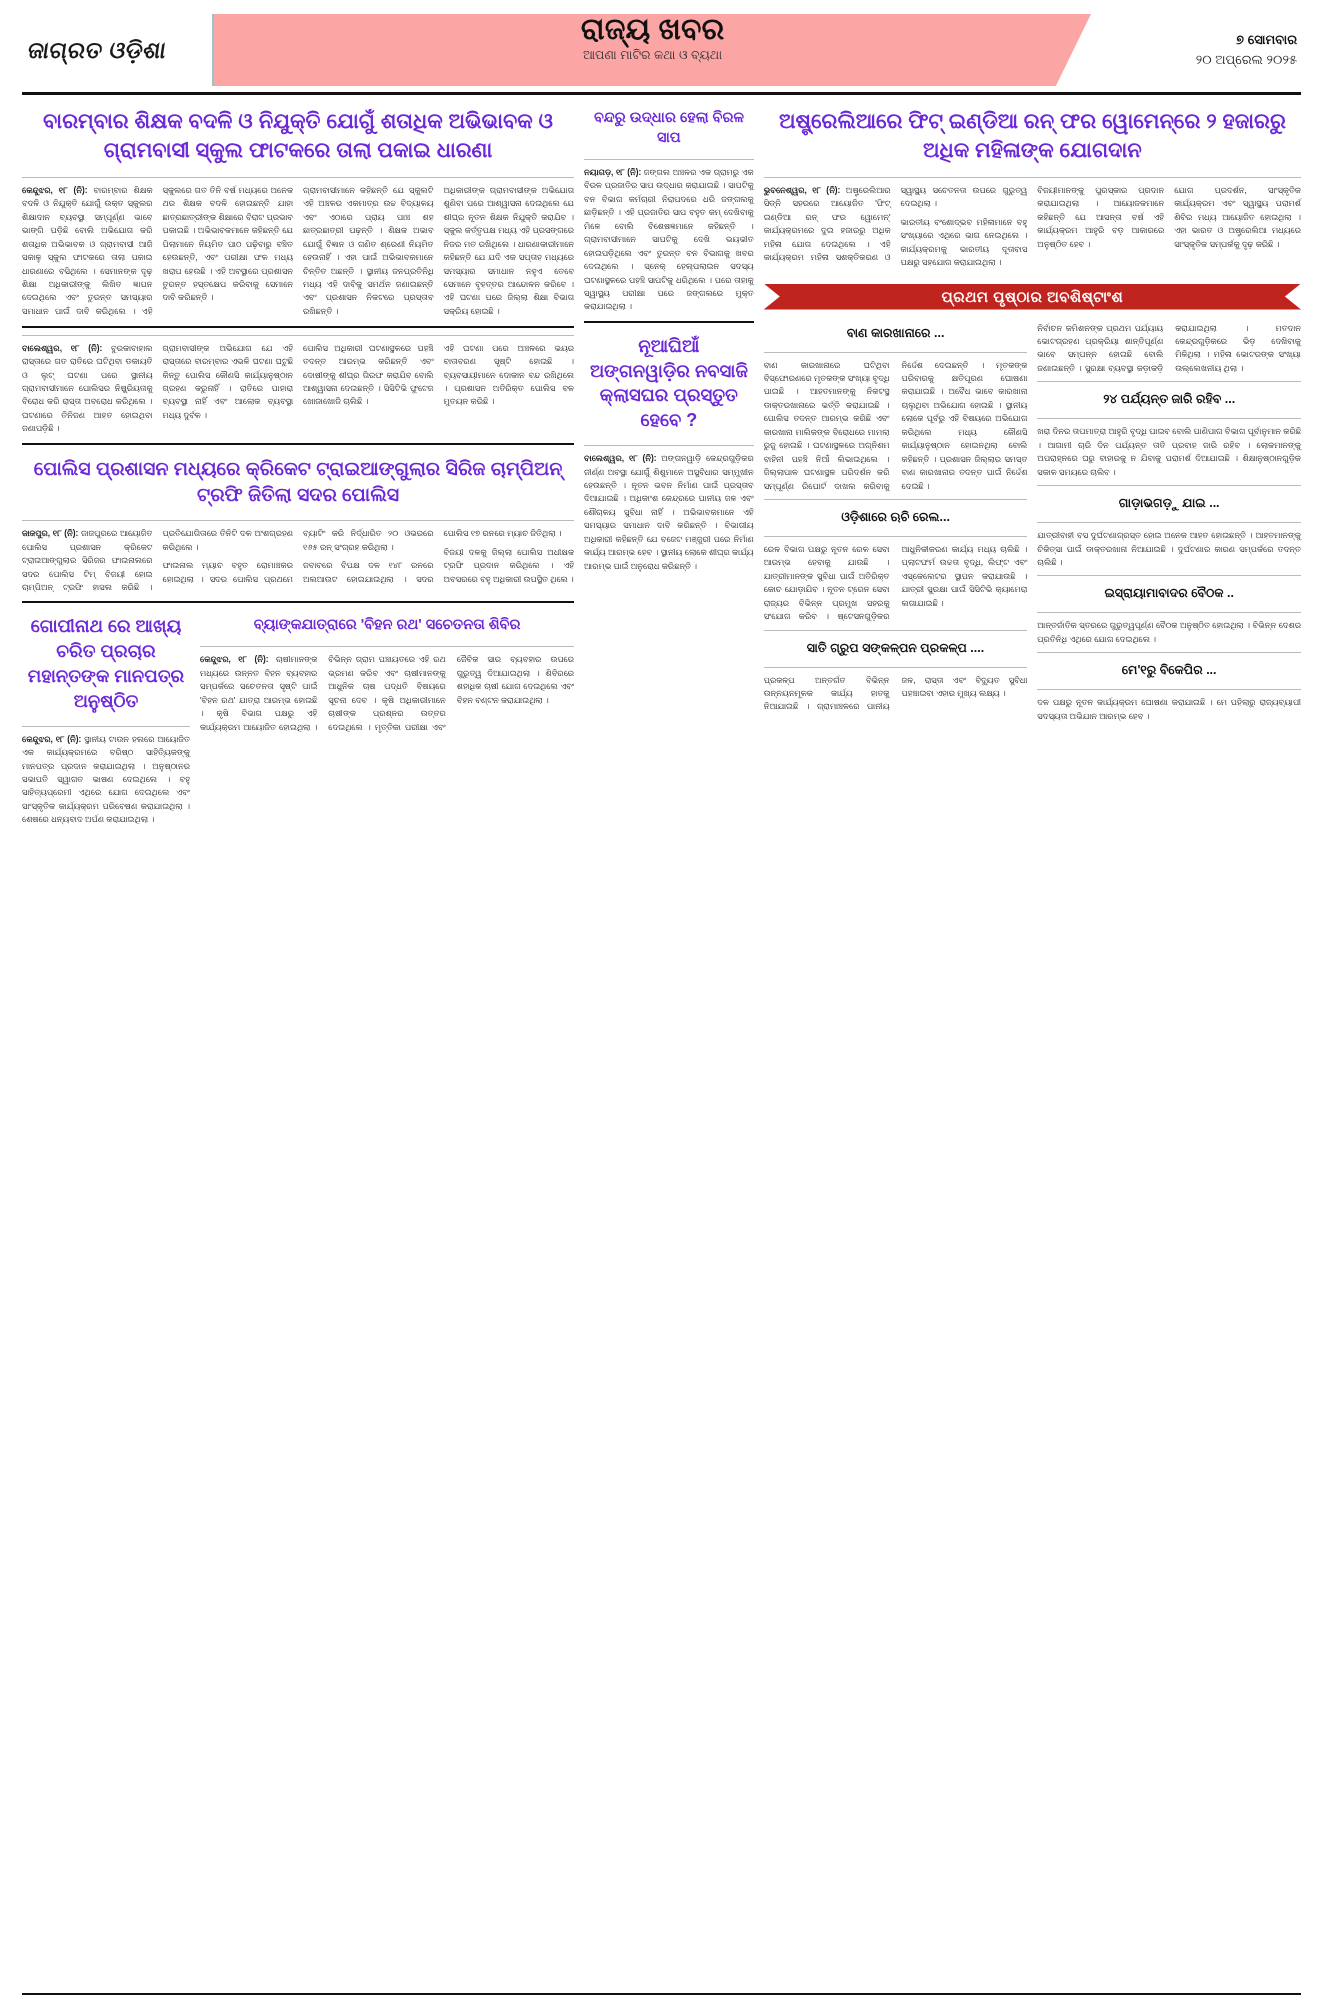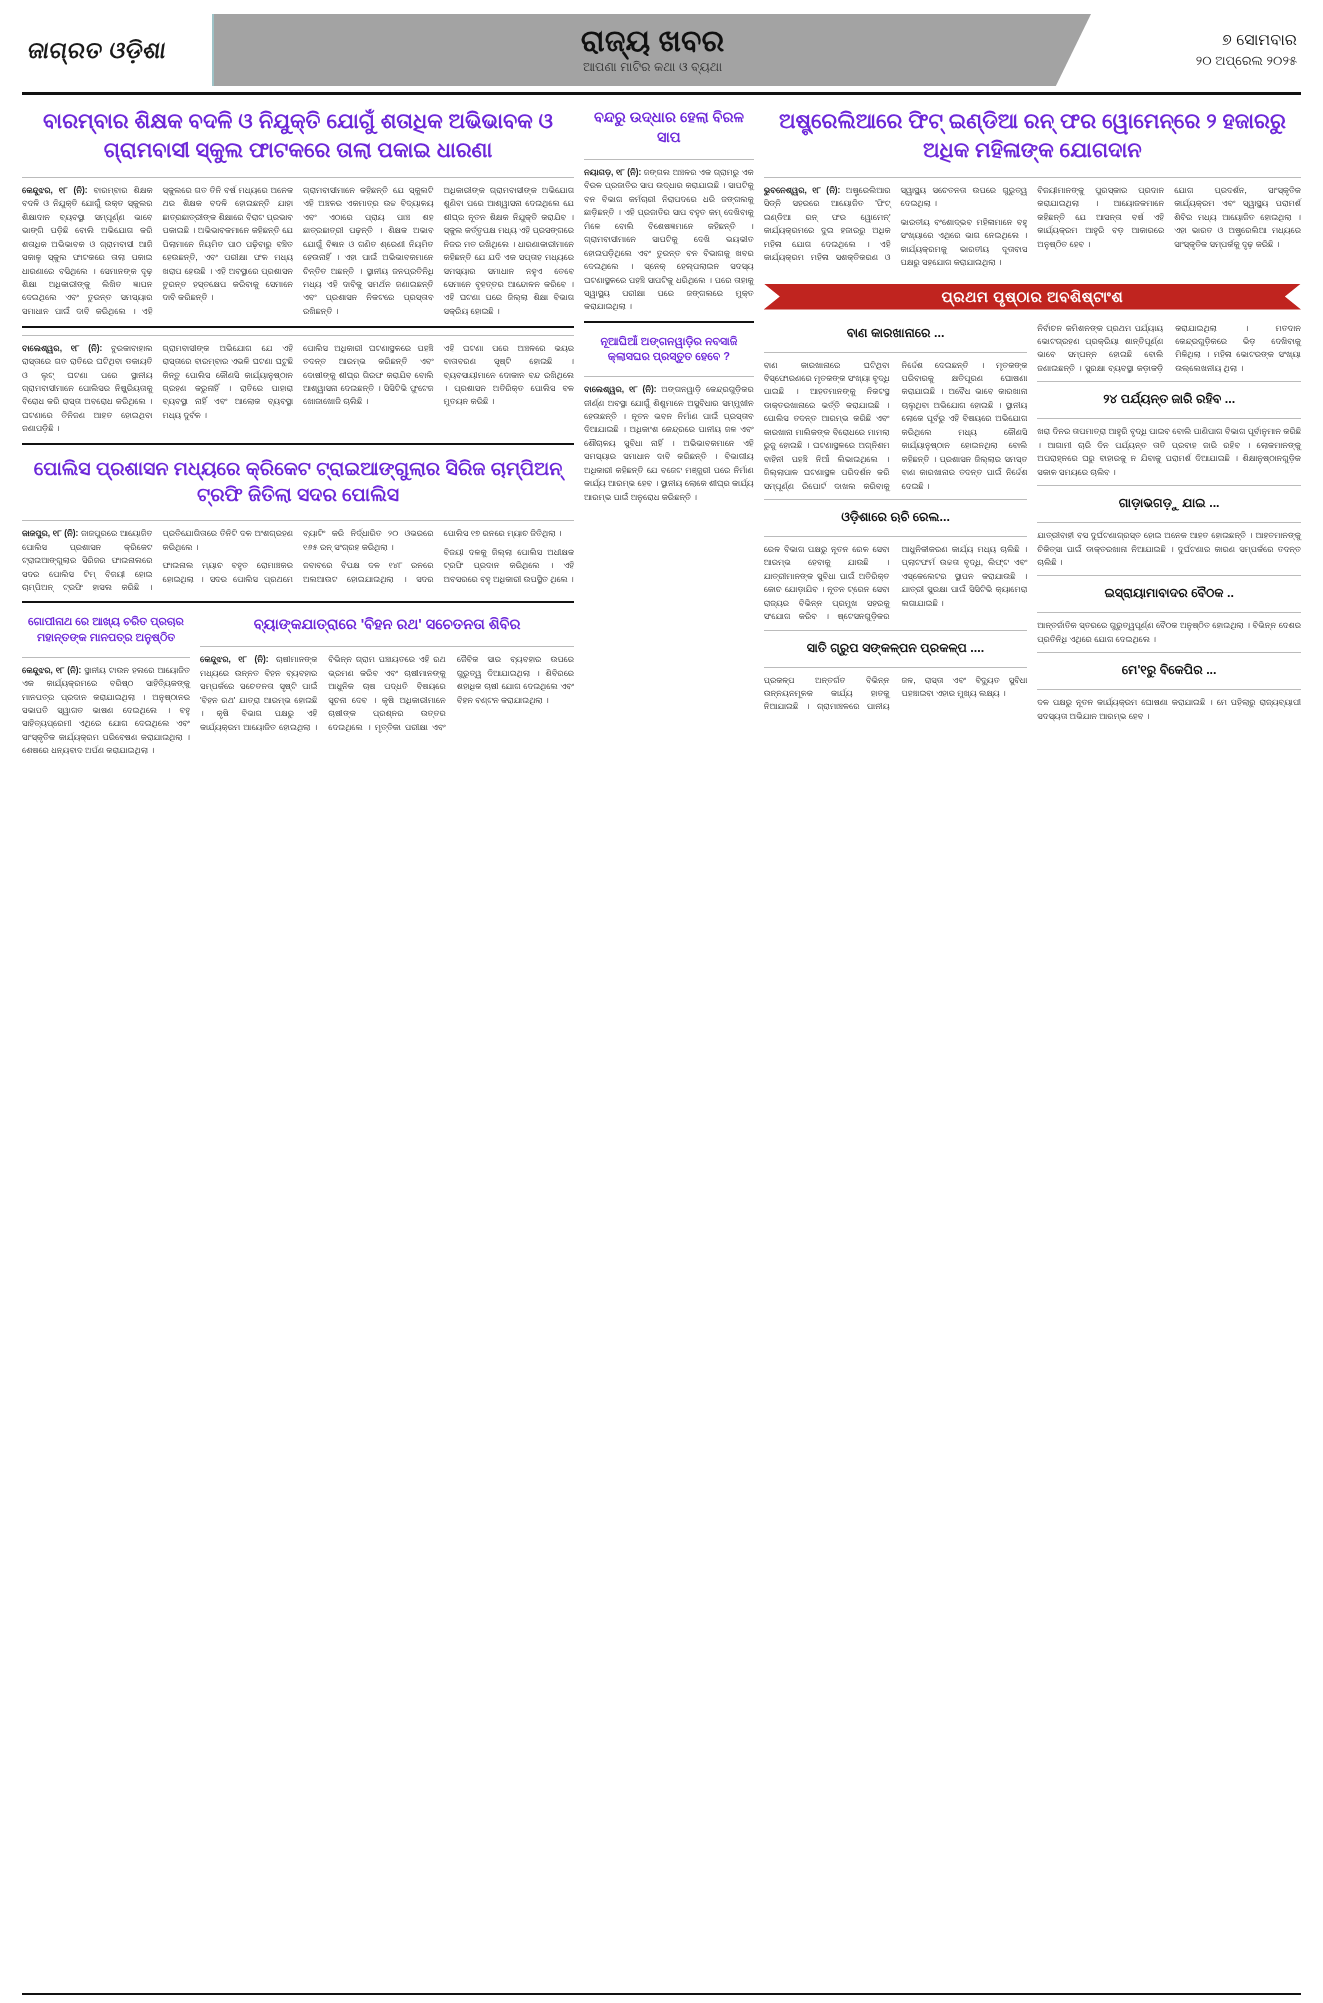--- a/index.html
+++ b/index.html
@@ -35,26 +35,26 @@
   }
   .mh-logo {
     font-size: 23px;
     font-weight: bold;
     color: #1a1a1a;
     letter-spacing: .5px;
     transform: skewX(-8deg);
   }
   .mh-center {
     flex: 1;
-    background: #a3a3a3;
+    background: #fca5a5;
     border-left: 2px solid #9dc2c6;
     display: flex;
     flex-direction: column;
     align-items: center;
-    justify-content: center;
+    justify-content: flex-start;
     position: relative;
     clip-path: polygon(0 0, 100% 0, 96% 100%, 0 100%);
   }
   .mh-title {
     font-size: 30px;
     font-weight: bold;
     color: #111;
     line-height: 1;
     margin-bottom: 4px;
   }
@@ -64,22 +64,22 @@
   }
   .mh-right {
     width: 210px;
     display: flex;
     flex-direction: column;
     align-items: flex-end;
     justify-content: center;
     padding-right: 4px;
   }
   .mh-page-line {
-    font-size: 16px;
-    font-weight: normal;
+    font-size: 13px;
+    font-weight: bold;
     color: #111;
     margin-bottom: 4px;
   }
   .mh-date {
     font-size: 13px;
     color: #222;
     text-align: right;
   }
   .mh-rule {
     height: 3px;
@@ -104,21 +104,21 @@
   .hl {
     text-align: center;
     font-weight: bold;
     color: #6d28d9;
     line-height: 1.38;
     padding: 4px 2px 6px 2px;
   }
   .hl-xl { font-size: 21px; }
   .hl-lg { font-size: 19px; }
   .hl-sm { font-size: 14.5px; }
-  .hl-xs { font-size: 11px; }
+  .hl-xs { font-size: 18px; }
 
   
   .cols2 { column-count: 2; column-gap: 12px; column-rule: none; }
   .cols3 { column-count: 3; column-gap: 11px; }
   .cols4 { column-count: 4; column-gap: 10px; }
   .body {
     font-size: 8.3px;
     line-height: 1.62;
     text-align: justify;
     color: #1b1b1b;

